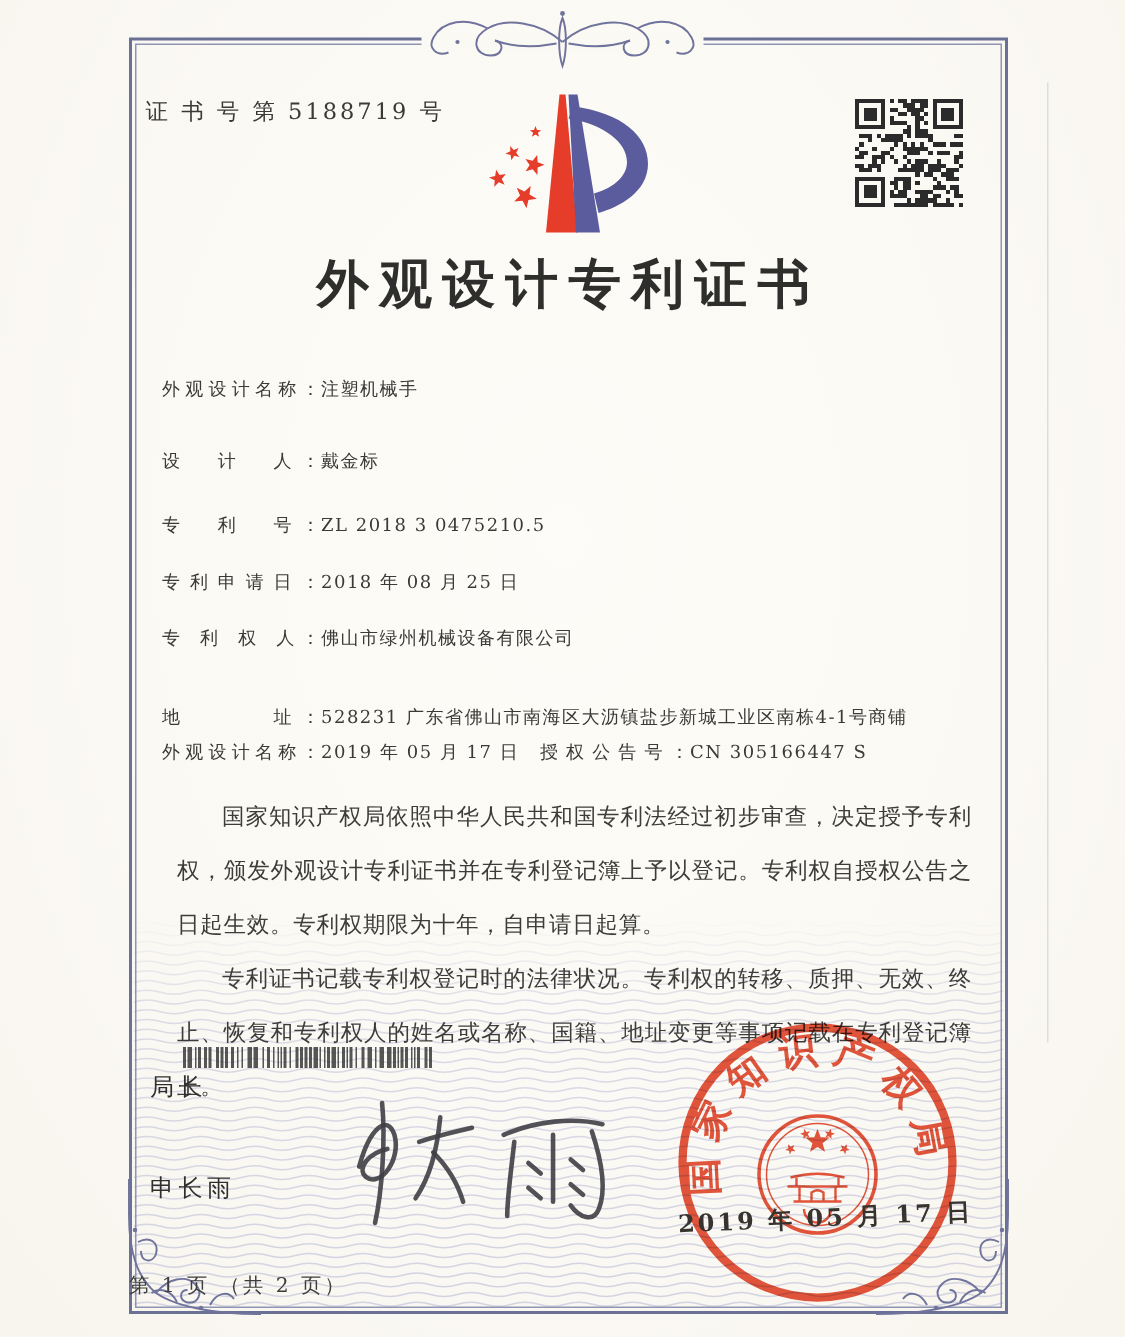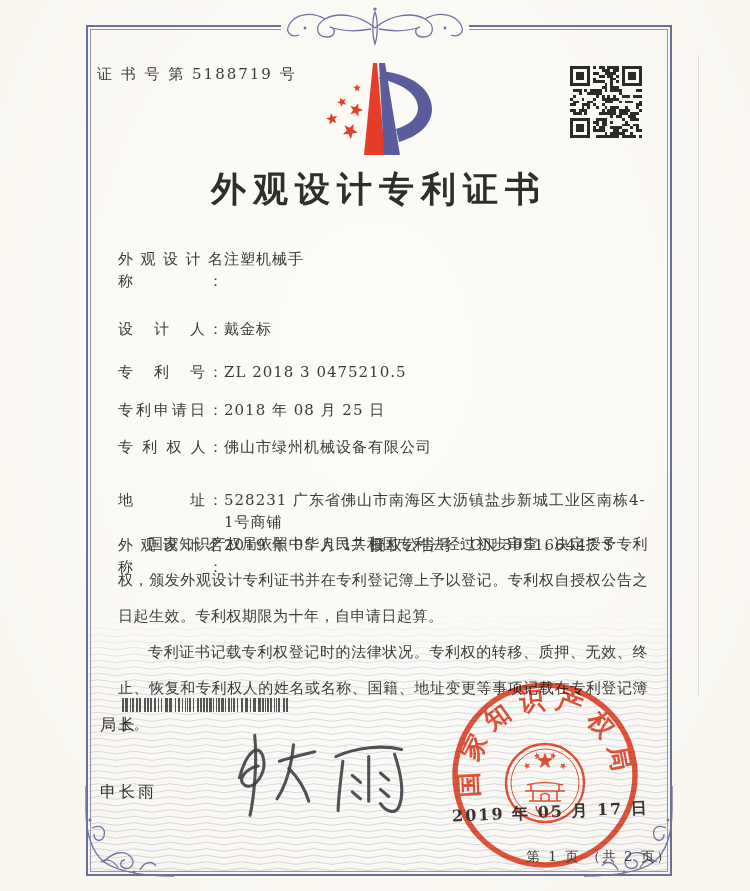--- a/index.html
+++ b/index.html
@@ -26,21 +26,21 @@
     -webkit-mask-image:linear-gradient(to bottom,transparent,rgba(0,0,0,.75) 60px,rgba(0,0,0,.95));
     mask-image:linear-gradient(to bottom,transparent,rgba(0,0,0,.75) 60px,rgba(0,0,0,.95));}
   .waves path{fill:none;stroke:var(--wave);stroke-width:1;opacity:.85}
 
   .cert-no{position:absolute;left:97px;top:65px;font-size:15px;letter-spacing:2px;color:var(--ink)}
   .logo{position:absolute;left:315px;top:58px;width:130px;height:102px}
   .qr{position:absolute;left:570px;top:66px;width:72px;height:72px;fill:#2b2b2b}
   .title{position:absolute;left:86px;top:166px;width:586px;text-align:center;
     font-size:35px;font-weight:600;letter-spacing:7px;color:#2e2e2c}
 
-  .rows{position:absolute;left:118px;top:248px;width:530px;font-size:15px;color:var(--ink)}
+  .rows{position:absolute;left:108px;top:248px;width:530px;font-size:12px;color:var(--ink)}
   .row{display:flex;line-height:22px;letter-spacing:1px}
   .row .label{width:106px;flex:none;text-align:justify;text-align-last:justify}
   .row .value{flex:1}
   .grant-row{position:relative}
   .grant-pair2{position:absolute;left:252px;top:0;display:flex}
   .grant-pair2 .label{width:100px}
 
   .paras{position:absolute;left:118px;top:526px;width:530px;font-size:15px;
     line-height:36px;color:#3c3c3a;text-align:justify;letter-spacing:.5px}
   .paras p{text-indent:2em}
@@ -51,21 +51,21 @@
     font-family:"DejaVu Sans","Liberation Sans",sans-serif}
   .sign-name{position:absolute;left:100px;top:782px;font-size:16px;letter-spacing:3px;color:#2f2f2d;
     font-family:Liberation Serif, serif}
   .signature{position:absolute;left:212px;top:726px;width:210px;height:94px}
   .signature path{fill:none;stroke:#3e3e45;stroke-width:2.6;stroke-linecap:round;opacity:.9}
 
   .seal{position:absolute;left:447px;top:677px;width:196px;height:196px;mix-blend-mode:multiply;opacity:.93}
   .seal-date{position:absolute;left:452px;top:802px;width:210px;font-size:16px;letter-spacing:2px;
     color:#37332e;transform:rotate(-2.5deg);font-weight:600}
 
-  .footer{position:absolute;left:86px;top:848px;width:586px;text-align:right;
+  .footer{position:absolute;left:86px;top:848px;width:586px;text-align:left;
     font-size:13.5px;letter-spacing:2px;color:#3c3c3a}
 
   .ornament{position:absolute}
   .orn-top{left:275px;top:4px;width:200px;height:46px}
   .orn-bl{left:80px;top:782px;width:100px;height:100px;transform:scaleX(-1)}
   .orn-br{left:578px;top:782px;width:100px;height:100px}
   .ornament path{fill:none;stroke:#70749c;stroke-width:1.3}
 </style>
 </head>
 <body>

